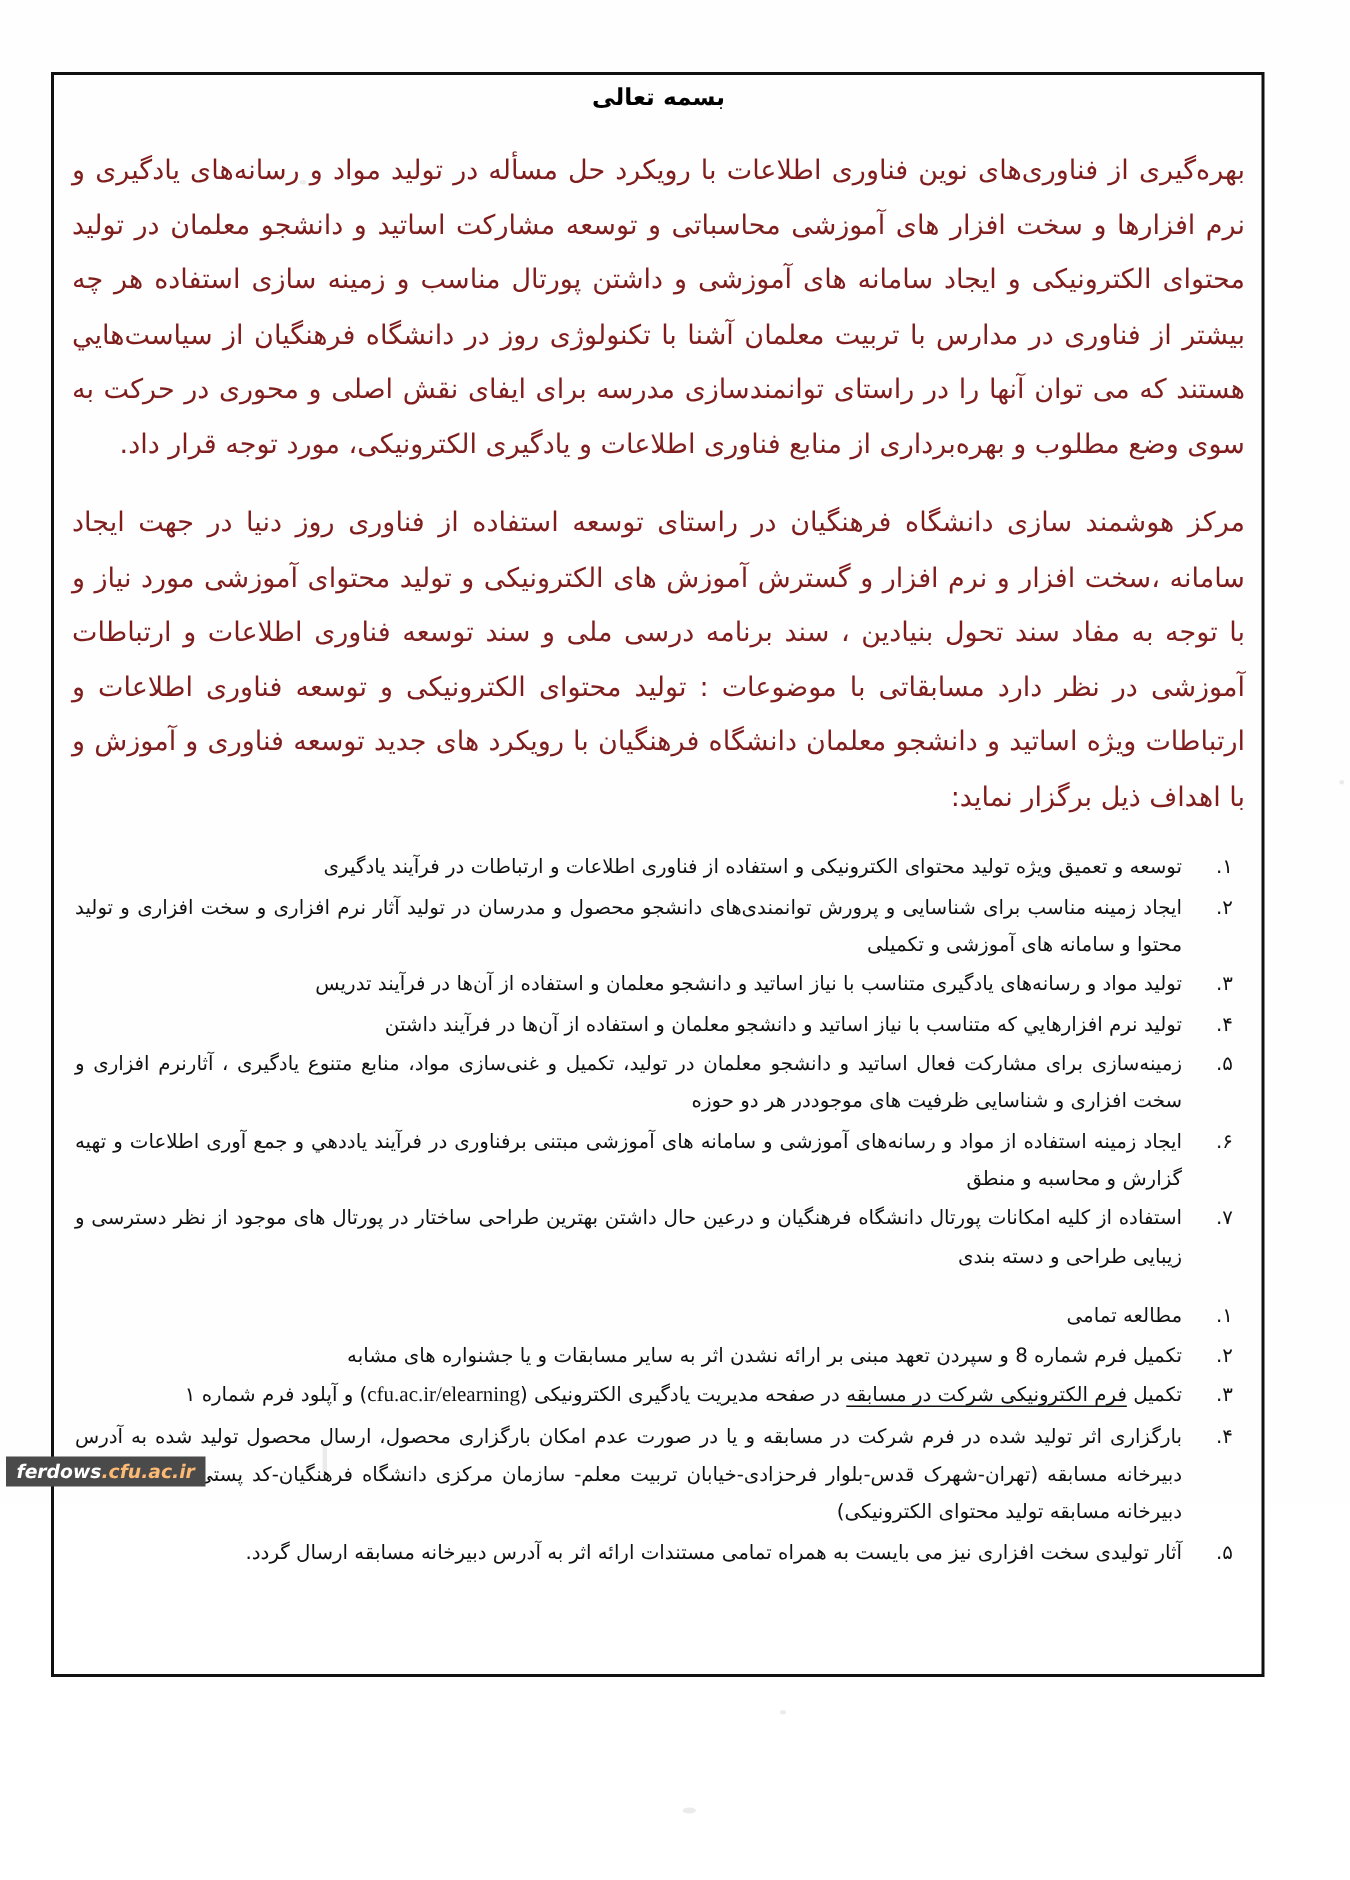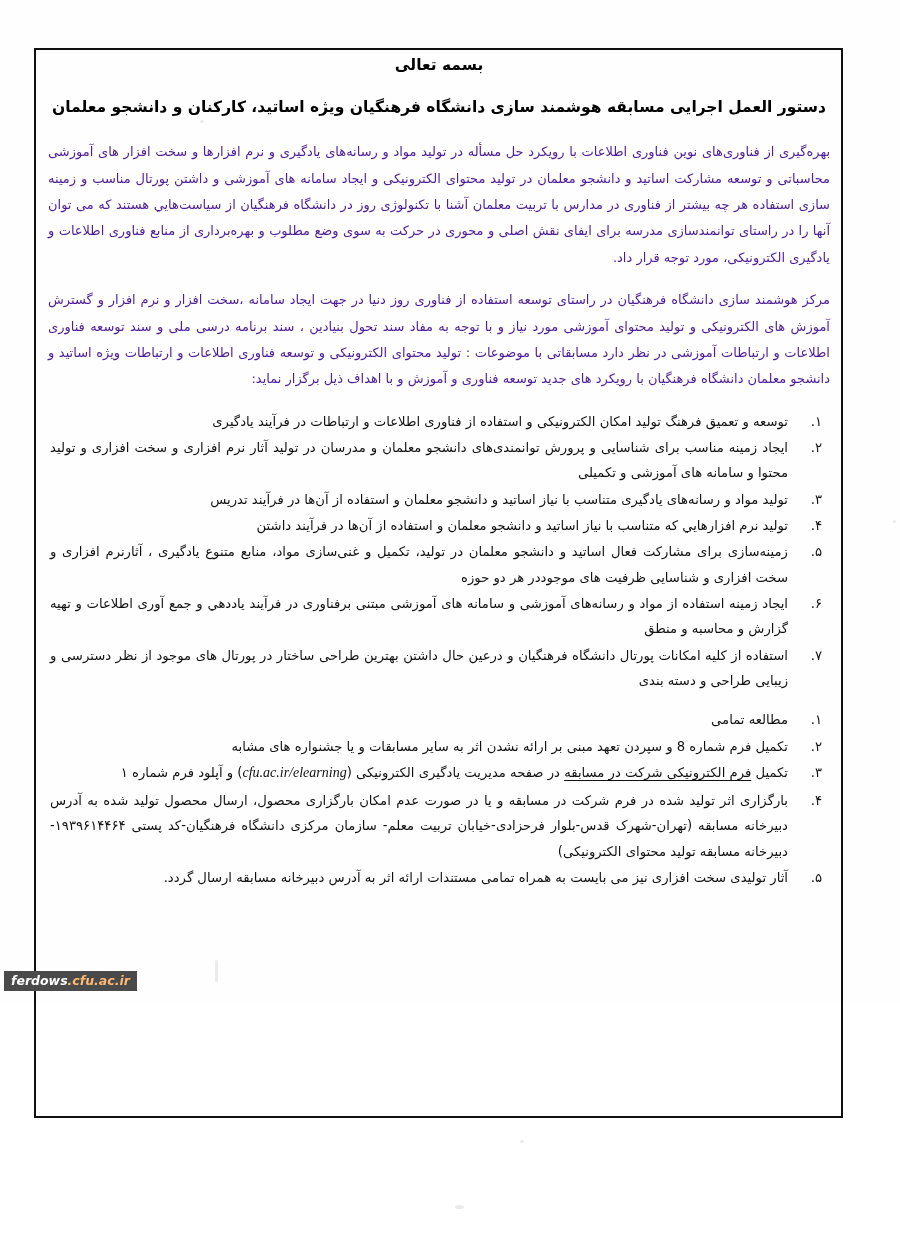--- a/index.html
+++ b/index.html
@@ -62,26 +62,26 @@
   .doc-title {
     text-align: center;
     font-weight: bold;
     font-size: 15.5px;
     line-height: 1.5;
     margin: 0 0 20px 0;
     color: #000;
   }
 
   p.body-par {
-    font-size: 13px;
+    font-size: 18px;
     line-height: 2.03;
     margin: 0 0 16px 0;
     text-align: justify;
     text-justify: inter-word;
-    color: #4c1d95;
+    color: #7f1d1d;
   }
 
   h2.section-heading {
     font-size: 15px;
     font-weight: bold;
     text-align: left;
     margin: 6px 0 8px 0;
     color: #000;
   }
 
@@ -130,21 +130,20 @@
   }
   #participation-list > li .li-text { padding-left: 2px; }
 
   .u { text-decoration: underline; text-underline-offset: 3px; }
 
   .ltr-inline {
     direction: ltr;
     unicode-bidi: isolate;
     font-family: "Liberation Serif", "DejaVu Serif", serif;
     font-size: 14px;
-    font-style: italic;
   }
 
   
   #watermark {
     position: absolute;
     left: 4px;
     bottom: 12px;
     background: #4a4a4a;
     padding: 3px 7px 4px 7px;
     direction: ltr;
@@ -176,35 +175,34 @@
   <span class="speckle" style="left:520px;top:1140px;width:4px;height:3px;"></span>
   <span class="speckle" style="left:455px;top:1205px;width:9px;height:4px;"></span>
   <span class="speckle" style="left:215px;top:960px;width:3px;height:22px;border-radius:2px;"></span>
 
   <div id="doc-frame"></div>
 
   <div id="doc-content">
 
     <div class="bismillah">بسمه تعالی</div>
 
-    <div class="doc-title">دستور العمل اجرایی مسابقه هوشمند سازی دانشگاه فرهنگیان ویژه اساتید، کارکنان و دانشجو معلمان</div>
 
     <p class="body-par">بهره‌گیری از فناوری‌های نوین فناوری اطلاعات  با رویکرد حل مسأله در تولید مواد و رسانه‌های یادگیری و نرم افزارها و سخت افزار های آموزشی محاسباتی و توسعه مشارکت اساتید و دانشجو معلمان در تولید محتوای الکترونیکی و ایجاد سامانه های آموزشی و داشتن پورتال مناسب و زمینه سازی استفاده هر چه بیشتر از فناوری در مدارس با تربیت معلمان آشنا با تکنولوژی روز در دانشگاه فرهنگیان از سیاست‌هایي هستند که می توان آنها را در راستای توانمندسازی مدرسه برای ایفای نقش اصلی و محوری در حرکت به سوی وضع مطلوب و بهره‌برداری از منابع فناوری اطلاعات و یادگیری الکترونیکی، مورد توجه قرار داد.</p>
 
     <p class="body-par">مرکز هوشمند سازی دانشگاه فرهنگیان در راستای توسعه استفاده از فناوری روز دنیا در جهت ایجاد سامانه ،سخت افزار و نرم افزار و گسترش آموزش های الکترونیکی و تولید محتوای آموزشی مورد نیاز و با توجه به مفاد سند تحول بنیادین ، سند برنامه درسی ملی و سند توسعه فناوری اطلاعات و ارتباطات آموزشی در نظر دارد مسابقاتی با موضوعات : تولید محتوای الکترونیکی و  توسعه فناوری اطلاعات و ارتباطات ویژه اساتید و دانشجو معلمان دانشگاه فرهنگیان با رویکرد های جدید توسعه فناوری و آموزش و  با اهداف ذیل برگزار نماید:</p>
 
 
     <ol class="num-list" id="goals-list">
         <li>
           <span class="li-num">۱.</span>
-          <span class="li-text">توسعه و تعمیق فرهنگ تولید امکان الکترونیکی و استفاده از فناوری اطلاعات و ارتباطات در فرآیند یادگیری</span>
+          <span class="li-text">توسعه و تعمیق ویژه تولید محتوای الکترونیکی و استفاده از فناوری اطلاعات و ارتباطات در فرآیند یادگیری</span>
         </li>
         <li>
           <span class="li-num">۲.</span>
-          <span class="li-text">ایجاد زمینه مناسب برای شناسایی و پرورش توانمندی‌های دانشجو معلمان و مدرسان در تولید آثار نرم افزاری و سخت افزاری و تولید محتوا و سامانه های آموزشی و تکمیلی</span>
+          <span class="li-text">ایجاد زمینه مناسب برای شناسایی و پرورش توانمندی‌های دانشجو محصول و مدرسان در تولید آثار نرم افزاری و سخت افزاری و تولید محتوا و سامانه های آموزشی و تکمیلی</span>
         </li>
         <li>
           <span class="li-num">۳.</span>
           <span class="li-text">تولید مواد و رسانه‌های یادگیری متناسب با نیاز اساتید و دانشجو معلمان و استفاده از آن‌ها در فرآیند تدریس</span>
         </li>
         <li>
           <span class="li-num">۴.</span>
           <span class="li-text">تولید نرم افزارهایي که متناسب با نیاز اساتید و دانشجو معلمان و استفاده از آن‌ها در فرآیند داشتن</span>
         </li>
         <li>

